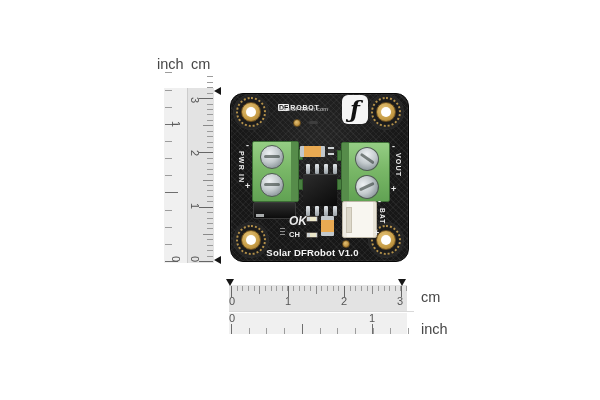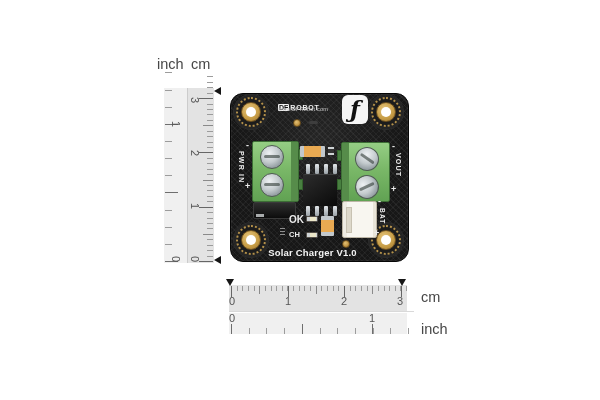--- a/index.html
+++ b/index.html
@@ -210,29 +210,29 @@
   <div class="abs" style="left:328px;top:147px;width:6px;height:8px;
        background:linear-gradient(180deg,#cfd3d5 0 2px,#333 2px 6px,#cfd3d5 6px);"></div>
   <div class="abs" style="left:321px;top:216px;width:13px;height:20px;border-radius:1px;
        background:linear-gradient(180deg,#c2c8cc 0 4px,#e9aa52 4px 16px,#c2c8cc 16px);"></div>
 
   <div class="abs" style="left:253px;top:202px;width:43px;height:17px;border-radius:2px;box-sizing:border-box;
        background:linear-gradient(180deg,#2f2f2f,#0c0c0c);border:1px solid #3a3a3a;">
     <div class="abs" style="left:2px;bottom:1px;width:8px;height:3px;background:#cfd3d5;opacity:0.8;"></div>
   </div>
 
-  <span class="silk" style="left:289px;top:214px;font-size:10px;">OK</span>
+  <span class="silk" style="left:289px;top:214px;font-size:12px;font-style:italic;">OK</span>
   <div class="led" style="left:306px;top:216px;"></div>
   <span class="silk" style="left:289px;top:230px;font-size:7.5px;text-align:center;">CH</span>
   <div class="led" style="left:306px;top:232px;"></div>
 
   <div class="abs" style="left:342px;top:201px;width:35px;height:37px;border-radius:2px;box-sizing:border-box;
        background:linear-gradient(90deg,#efece3 0 4px,#f8f6f0 4px 30px,#e8e4d8 30px);border:1px solid #bcb5a5;">
     <div class="abs" style="left:3px;top:5px;width:6px;height:26px;background:#ddd8ca;border:1px solid #c8c2b2;box-sizing:border-box;"></div>
   </div>
   <span class="silk" style="left:378px;top:196px;font-size:9px;">-</span>
   <span class="silk silk-v" style="left:379px;top:208px;height:26px;font-size:6.5px;">BAT</span>
   <span class="silk" style="left:374px;top:228px;font-size:9px;">+</span>
 
   <div class="abs" style="left:225px;top:247px;width:175px;text-align:center;color:#f4f4f4;
-       font-weight:bold;font-size:9.5px;letter-spacing:0.2px;">Solar Charger V1.0</div>
+       font-weight:bold;font-size:9.5px;letter-spacing:0.2px;">Solar DFRobot V1.0</div>
 
 </div>
 
 </body></html>

